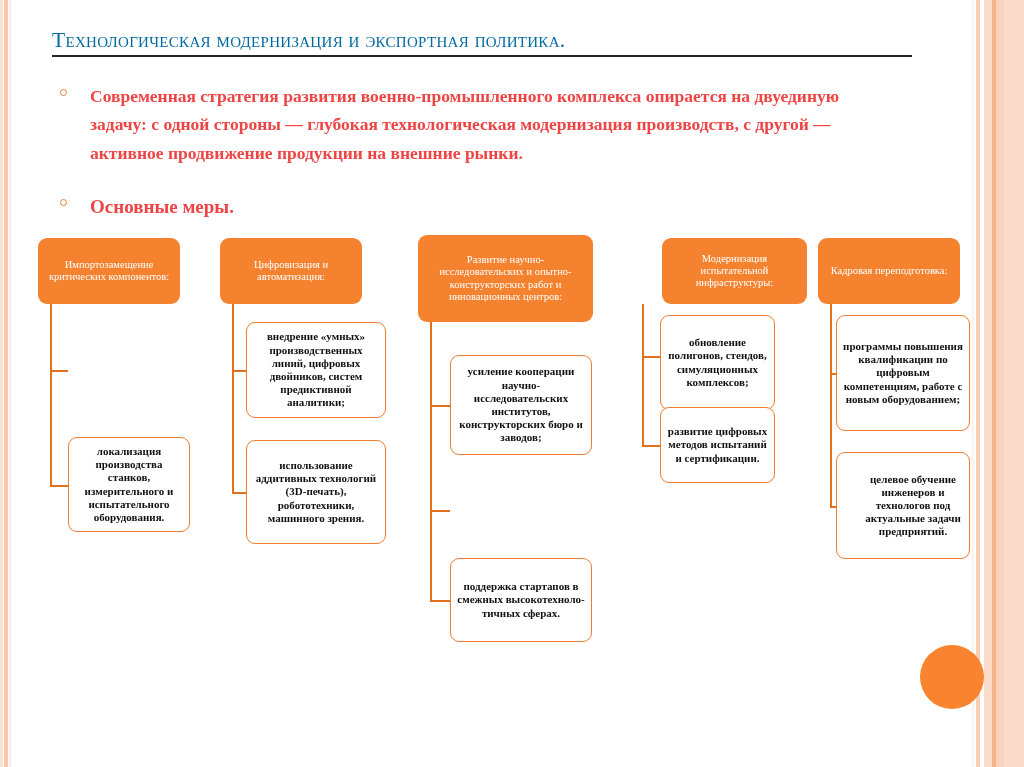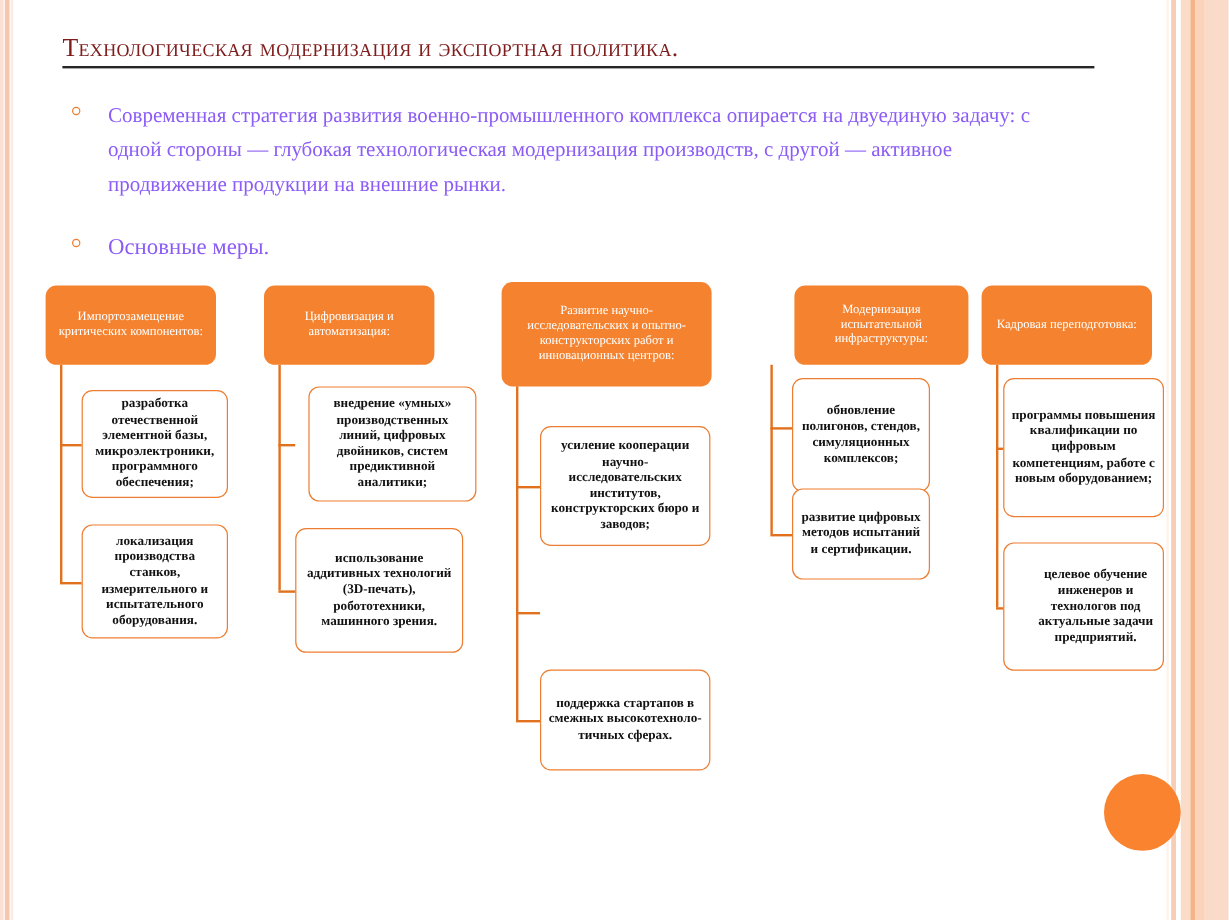--- a/index.html
+++ b/index.html
@@ -43,21 +43,21 @@
 
   
   .slide-title {
     position: absolute;
     left: 52px;
     top: 28px;
     width: 860px;
     font-size: 21.5px;
     font-variant: small-caps;
     letter-spacing: 0.3px;
-    color: #7f1d1d;
+    color: #0369a1;
     border-bottom: 2px solid #262626;
     padding-bottom: 2px;
     line-height: 1.18;
     white-space: nowrap;
   }
 
   
   .bullet-row {
     position: absolute;
     display: flex;
@@ -72,22 +72,23 @@
   .bullet-mark .ring {
     display: block;
     width: 7px;
     height: 7px;
     border: 1.6px solid #ed7d31;
     border-radius: 50%;
     box-sizing: border-box;
   }
   .bullet-text {
     font-size: 17.5px;
-    color: #8b5cf6;
+    color: #ef4444;
     line-height: 1.62;
+    font-weight: bold;
   }
 
   #bullet1 { left: 60px; top: 82px; width: 800px; }
   #bullet2 { left: 60px; top: 192px; width: 500px; }
   #bullet2 .bullet-text { font-size: 19px; }
 
   
   #diagram {
     position: absolute;
     left: 0; top: 0;
@@ -176,33 +177,30 @@
         <span class="ring"></span>
       </span>
     <span class="bullet-text">Основные меры.</span>
   </div>
 
   <div id="diagram">
       <div class="node-head" style="left: 38px; top: 238px; width: 142px; height: 66px;">
         <span>Импортозамещение критических компонентов:</span>
       </div>
       <div class="conn-v" style="left: 50px; top: 304px; height: 180.5px;"></div>
-      <div class="node-child" style="left: 68px; top: 325px; width: 122px; height: 90px;">
-        <span>разработка отечественной элементной базы, микроэлектроники, программного обеспечения;</span>
-      </div>
       <div class="conn-h" style="left: 50px; top: 370px; width: 18px;"></div>
       <div class="node-child" style="left: 68px; top: 437px; width: 122px; height: 95px;">
         <span>локализация производства станков, измерительного и испытательного оборудования.</span>
       </div>
       <div class="conn-h" style="left: 50px; top: 484.5px; width: 18px;"></div>
       <div class="node-head" style="left: 220px; top: 238px; width: 142px; height: 66px; justify-content: center;">
         <span>Цифровизация и автоматизация:</span>
       </div>
       <div class="conn-v" style="left: 232px; top: 304px; height: 188px;"></div>
-      <div class="node-child" style="left: 246px; top: 322px; width: 140px; height: 96px; margin-left: 11px;">
+      <div class="node-child" style="left: 246px; top: 322px; width: 140px; height: 96px;">
         <span>внедрение «умных» производственных линий, цифровых двойников, систем предиктивной аналитики;</span>
       </div>
       <div class="conn-h" style="left: 232px; top: 370px; width: 14px;"></div>
       <div class="node-child" style="left: 246px; top: 440px; width: 140px; height: 104px;">
         <span>использование аддитивных технологий (3D-печать), робототехники, машинного зрения.</span>
       </div>
       <div class="conn-h" style="left: 232px; top: 492px; width: 14px;"></div>
       <div class="node-head" style="left: 418px; top: 235px; width: 175px; height: 87px;">
         <span>Развитие научно-исследовательских и опытно-конструкторских работ и инновационных центров:</span>
       </div>

